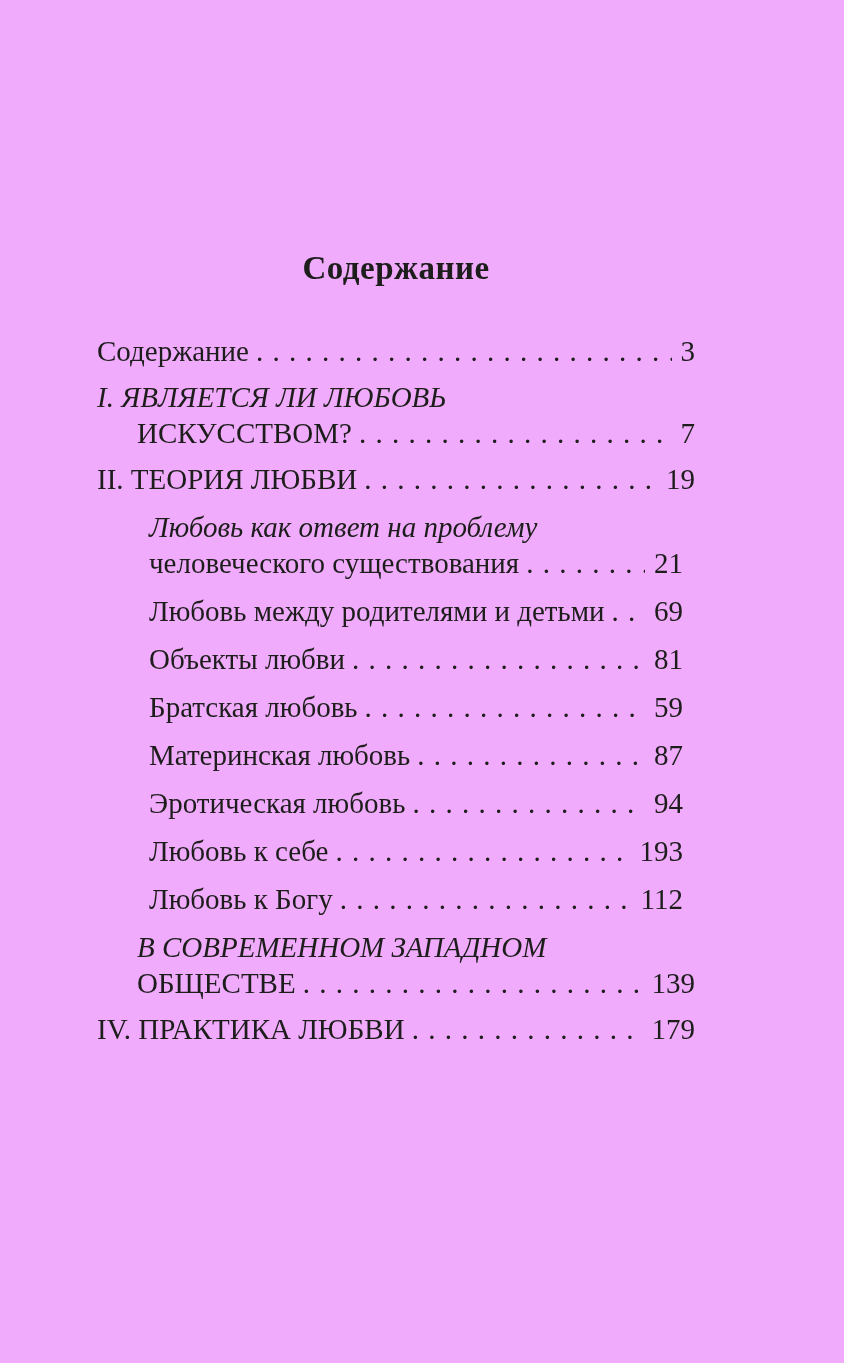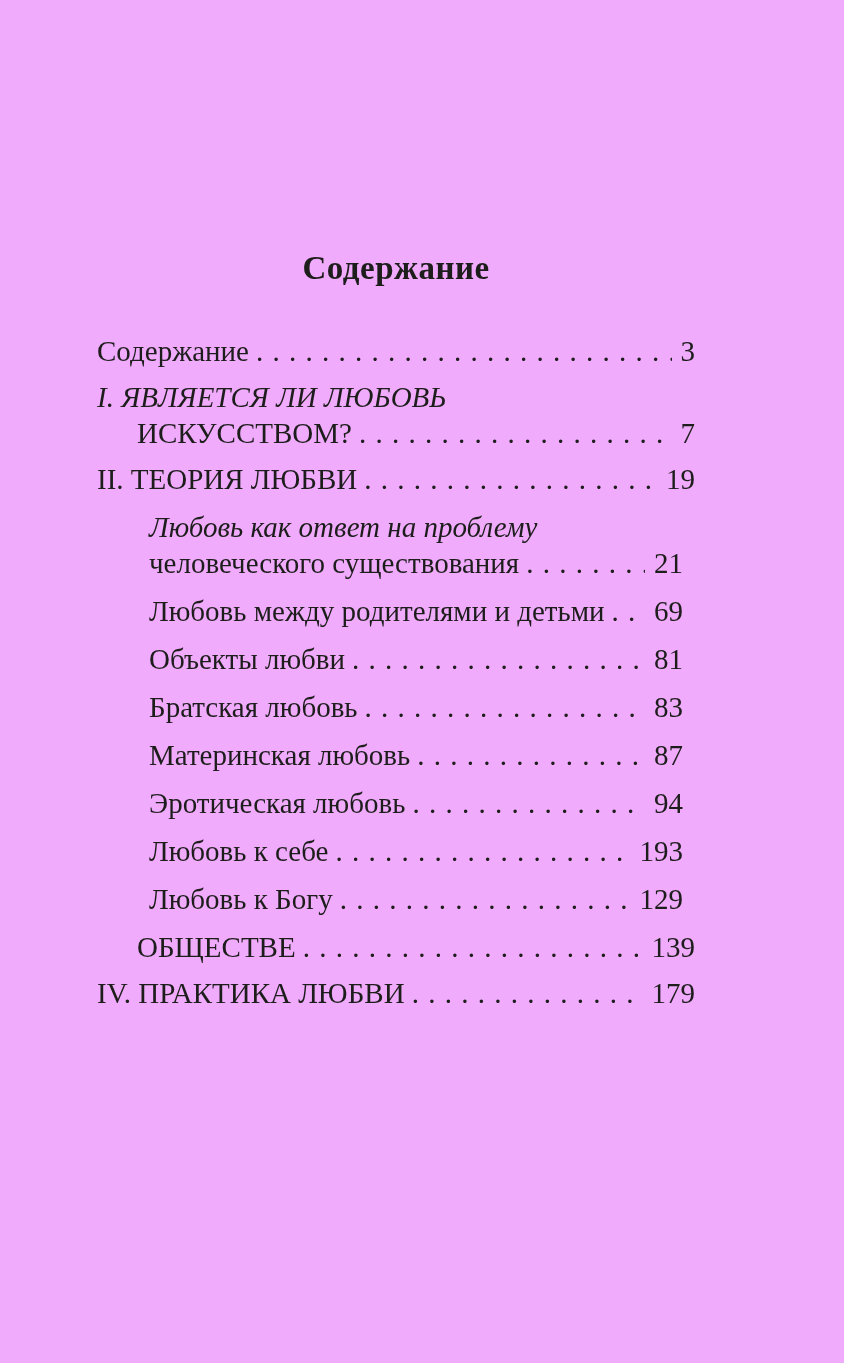--- a/index.html
+++ b/index.html
@@ -106,21 +106,21 @@
       <span class="label">Объекты любви</span>
       <span class="leader">. . . . . . . . . . . . . . . . . . . . . . . . . . . . . . . . . . . . . . . . . . . . . . . . . . . . . . . . . . . .</span>
       <span class="pagenum">81</span>
     </div>
   </div>
 
   <div class="entry lvl1">
     <div class="line last-line indent">
       <span class="label">Братская любовь</span>
       <span class="leader">. . . . . . . . . . . . . . . . . . . . . . . . . . . . . . . . . . . . . . . . . . . . . . . . . . . . . . . . . . . .</span>
-      <span class="pagenum">83</span>
+      <span class="pagenum">59</span>
     </div>
   </div>
 
   <div class="entry lvl1">
     <div class="line last-line indent">
       <span class="label">Материнская любовь</span>
       <span class="leader">. . . . . . . . . . . . . . . . . . . . . . . . . . . . . . . . . . . . . . . . . . . . . . . . . . . . . . . . . . . .</span>
       <span class="pagenum">87</span>
     </div>
   </div>
@@ -138,25 +138,26 @@
       <span class="label">Любовь к себе</span>
       <span class="leader">. . . . . . . . . . . . . . . . . . . . . . . . . . . . . . . . . . . . . . . . . . . . . . . . . . . . . . . . . . . .</span>
       <span class="pagenum">193</span>
     </div>
   </div>
 
   <div class="entry lvl1">
     <div class="line last-line indent">
       <span class="label">Любовь к Богу</span>
       <span class="leader">. . . . . . . . . . . . . . . . . . . . . . . . . . . . . . . . . . . . . . . . . . . . . . . . . . . . . . . . . . . .</span>
-      <span class="pagenum">129</span>
+      <span class="pagenum">112</span>
     </div>
   </div>
 
   <div class="entry lvl0">
+        <div class="line wrap-line indent">В СОВРЕМЕННОМ ЗАПАДНОМ</div>
         <div class="line last-line indent">
       <span class="label">ОБЩЕСТВЕ</span>
       <span class="leader">. . . . . . . . . . . . . . . . . . . . . . . . . . . . . . . . . . . . . . . . . . . . . . . . . . . . . . . . . . . .</span>
       <span class="pagenum">139</span>
     </div>
   </div>
 
   <div class="entry lvl0">
     <div class="line last-line">
       <span class="label">IV. ПРАКТИКА ЛЮБВИ</span>

